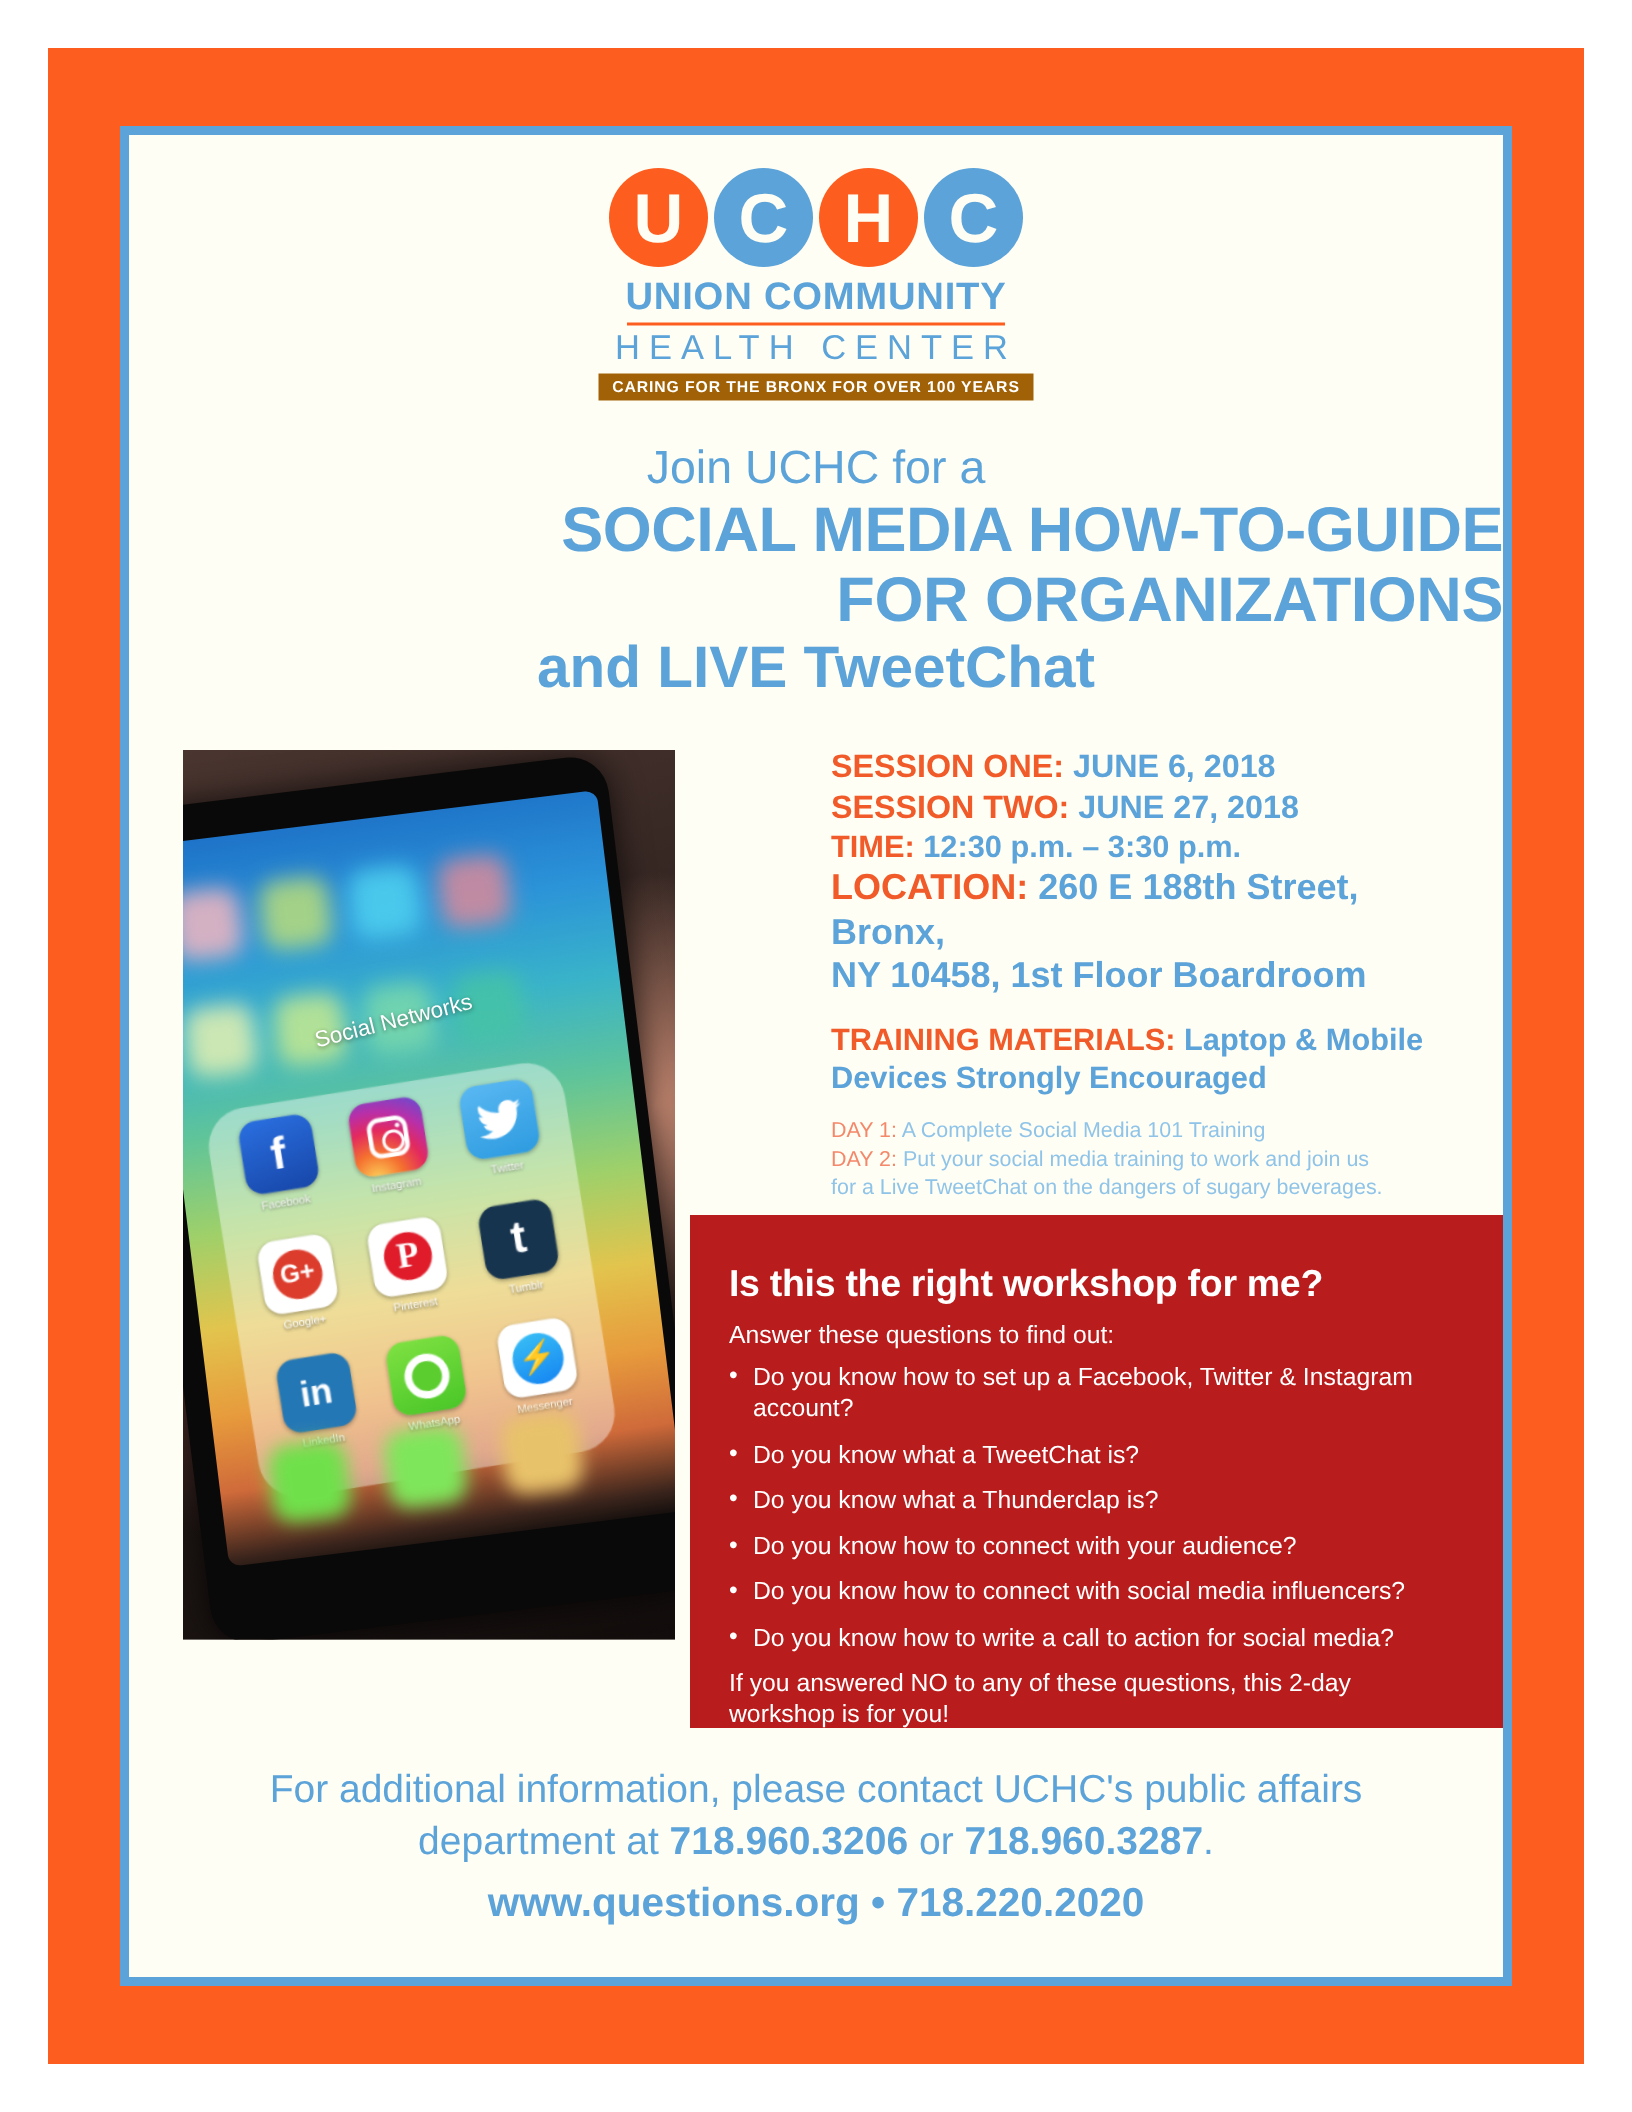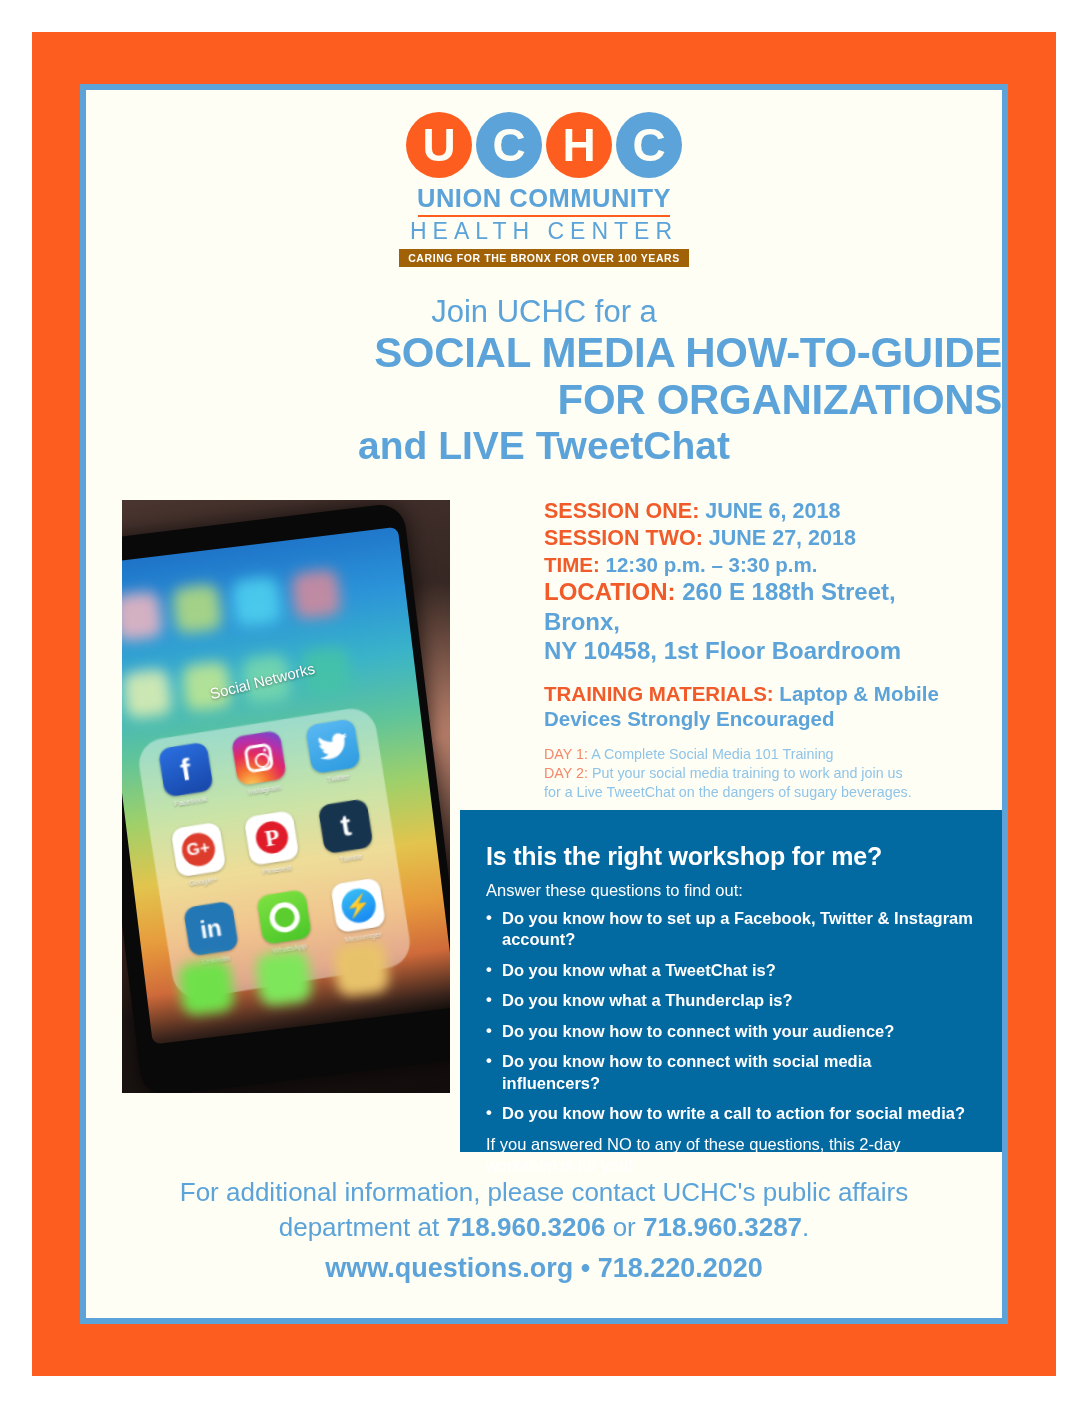--- a/index.html
+++ b/index.html
@@ -187,50 +187,50 @@
   .ig-ring::after { content:''; position:absolute; left:6px; top:6px; width:11px; height:11px; border:2.5px solid #fff; border-radius:50%; }
   .ig-ring::before { content:''; position:absolute; right:2px; top:1.5px; width:3px; height:3px; background:#fff; border-radius:50%; }
   .wa-circle { width: 30px; height: 30px; border-radius: 50%; background:#fff; position: relative; }
   .wa-circle::after { content:''; position:absolute; left:5px; top:5px; width:20px; height:20px; border-radius:50%; background:#5ccd2f; }
   .pin-circle { width: 32px; height: 32px; border-radius: 50%; background:#e01b2a; color:#fff; display:flex; align-items:center; justify-content:center; font-size:24px; font-weight:bold; font-family:"Liberation Serif", serif; }
   .gp-circle { width: 33px; height: 33px; border-radius: 50%; background:#dc3c2c; color:#fff; display:flex; align-items:center; justify-content:center; font-size:17px; font-weight:bold; }
   .bottom-apps { position: absolute; left: 34px; bottom: 24px; display: flex; gap: 26px; filter: blur(6px); }
   .ba { width: 52px; height: 52px; border-radius: 14px; }
 
   
-  .details { position: absolute; left: 458px; top: 408px; width: 430px; }
+  .details { position: absolute; left: 468px; top: 408px; width: 430px; }
   .line { line-height: 1.22; }
   .lbl-orange { color: #F15A29; font-weight: bold; }
   .val-blue   { color: #5BA3D9; font-weight: bold; }
   .sess { font-size: 21.5px; margin-bottom: 1px; }
   .timeloc { font-size: 20.5px; }
   .tm { font-size: 20.5px; margin-top: 16px; }
   .days { margin-top: 14px; font-size: 14.3px; line-height: 1.33; }
   .day-lbl { color: #F4886A; }
   .day-txt { color: #8FC4E8; }
 
   
   .qbox {
     position: absolute;
     left: 374px; top: 720px;
     width: 542px; height: 342px;
-    background: #0369a1;
+    background: #b91c1c;
     padding: 32px 28px 0 26px;
     color: #ffffff;
   }
   .qbox h2 {
     font-size: 25px; font-weight: bold;
     margin-bottom: 10px; letter-spacing: -0.2px;
   }
   .qbox .intro { font-size: 16.5px; margin-bottom: 8px; font-weight: 400; }
   .qbox ul { list-style: none; }
   .qbox li {
     font-size: 16.5px; line-height: 1.3;
     margin-bottom: 9px; padding-left: 16px;
-    position: relative; font-weight: 700;
+    position: relative; font-weight: 400;
   }
   .qbox li::before {
     content: "\2022"; position: absolute; left: 0; top: -1px;
   }
   .qbox .outro { font-size: 16.5px; line-height: 1.28; margin-top: 2px; font-weight: 400; }
 
   
   .footer { position: absolute; left: 0; top: 1085px; width: 916px; text-align: center; color: #5BA3D9; }
   .f1 { font-size: 26px; line-height: 1.35; font-weight: 400; }
   .f1 b { font-weight: bold; }

